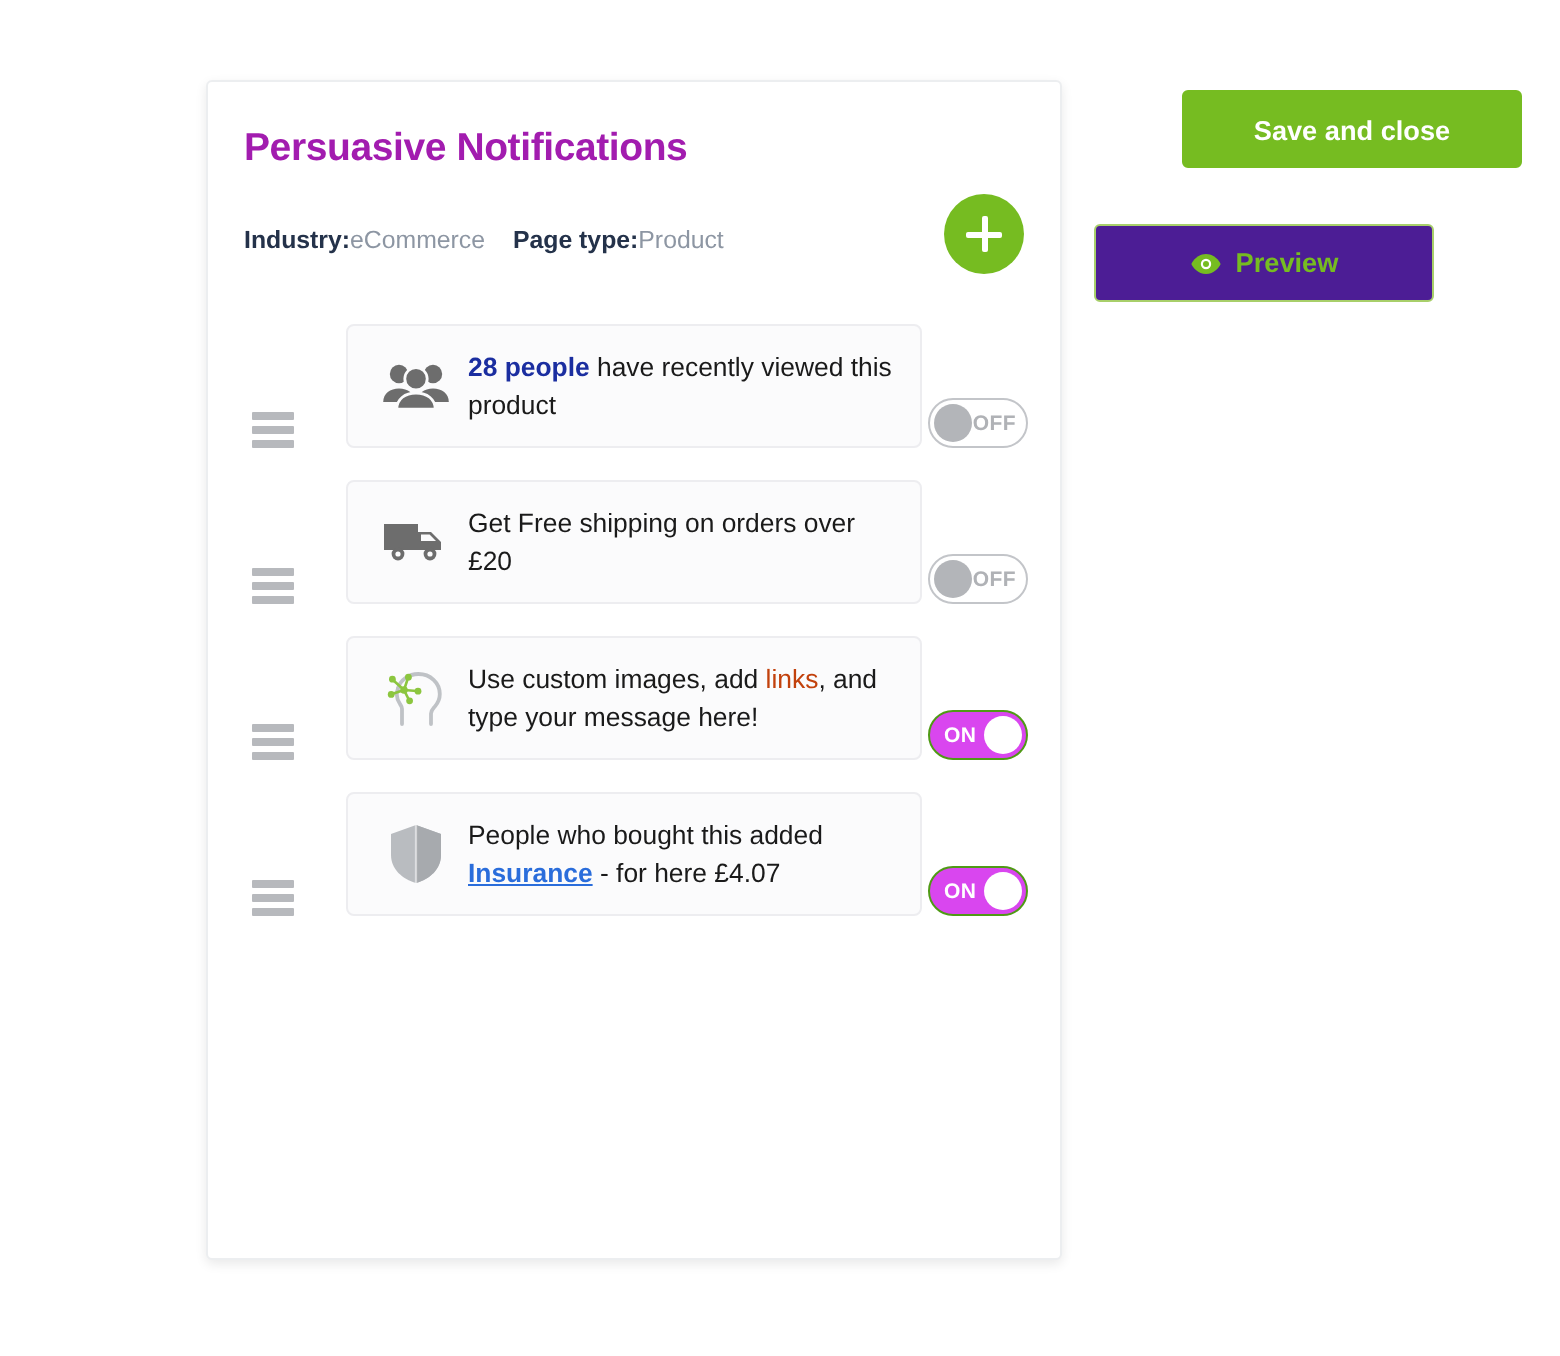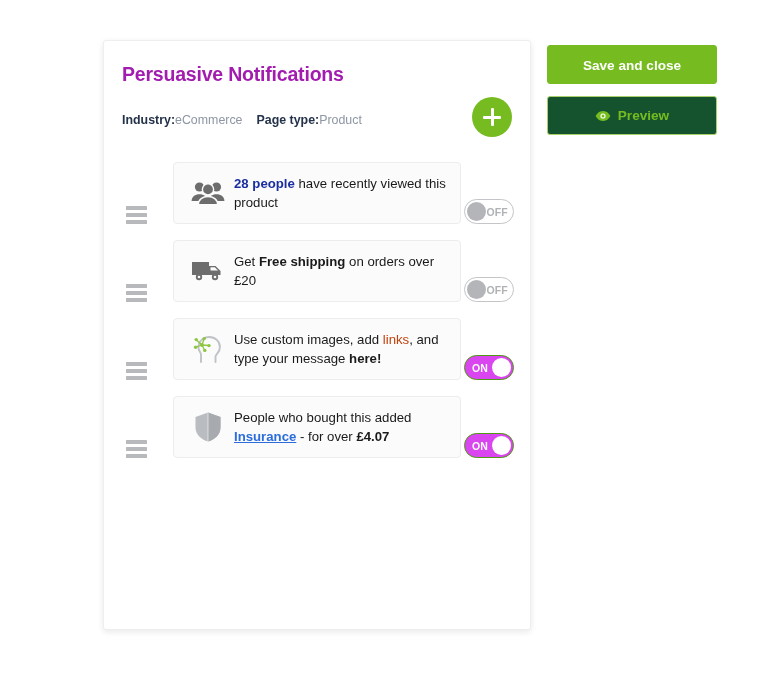--- a/index.html
+++ b/index.html
@@ -159,21 +159,21 @@
     margin-right: 6px;
   }
 
   .card-text {
     flex: 1 1 auto;
     font-size: 13.2px;
     line-height: 1.45;
     color: #1a1a1a;
     padding-right: 4px;
   }
-  .card-text b { font-weight: bold; }
+  .card-text b { font-weight: normal; }
   .t-blue { color: #1b2ea0; font-weight: bold; }
   .t-green { color: #c2410c; }
   .t-link {
     color: #2a6ddb;
     text-decoration: underline;
     font-weight: bold;
     cursor: pointer;
   }
 
   
@@ -247,24 +247,25 @@
     cursor: pointer;
     box-sizing: border-box;
     font-family: "Liberation Sans", sans-serif;
     text-align: center;
   }
   .btn-primary {
     background: #76bc21;
     border: 1px solid #76bc21;
     color: #ffffff;
     line-height: 37px;
+    margin-left: 44px;
   }
   .btn-secondary {
-    margin-top: 12px;
-    background: #14532d;
+    margin-top: 28px;
+    background: #4c1d95;
     border: 1px solid #a8cf6a;
     color: #76bc21;
     display: flex;
     align-items: center;
     justify-content: center;
     gap: 7px;
   }
   .eye {
     display: inline-flex;
     align-items: center;
@@ -391,21 +392,21 @@
         </div>
         <div class="card">
           <div class="card-icon">
             <svg width="30" height="32" viewBox="0 0 30 32">
               <path d="M15 1.5 27.5 6v10.5C27.5 23.6 21.8 28.6 15 30.5 8.2 28.6 2.5 23.6 2.5 16.5V6z" fill="#b9bcc0"></path>
               <path d="M15 1.5 27.5 6v10.5C27.5 23.6 21.8 28.6 15 30.5z" fill="#a7aaae"></path>
               <path d="M15 1.5v29" stroke="#fbfbfc" stroke-width="1.1" opacity="0.55"></path>
             </svg>
           </div>
           <div class="card-text">
-            <span>People who bought this added </span><span class="t-link">Insurance</span><span> - for over </span><b>£4.07</b>
+            <span>People who bought this added </span><span class="t-link">Insurance</span><span> - for here </span><b>£4.07</b>
           </div>
         </div>
         <div class="toggle on">
           <span class="tlabel">ON</span>
           <span class="knob"></span>
         </div>
       </div>
 
     </div>
   </div>

